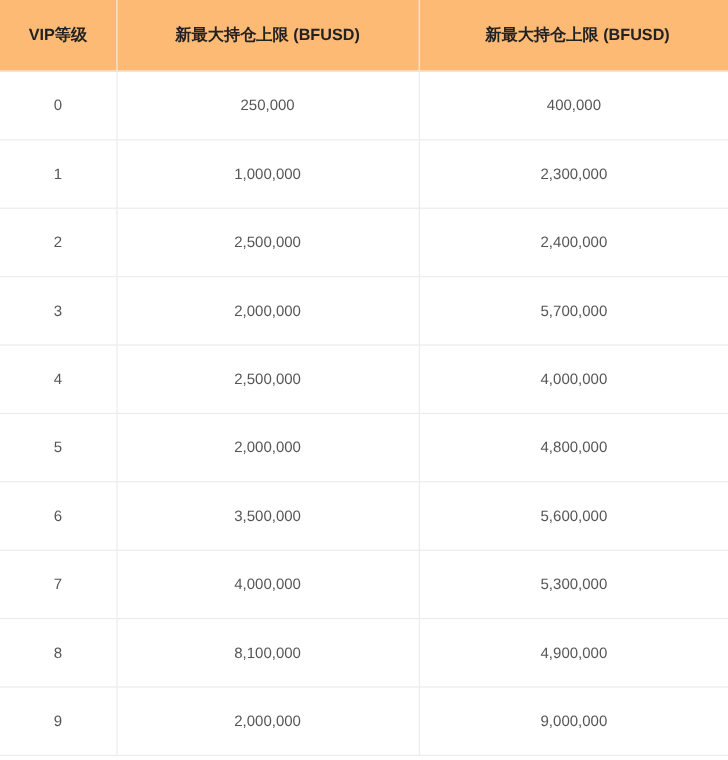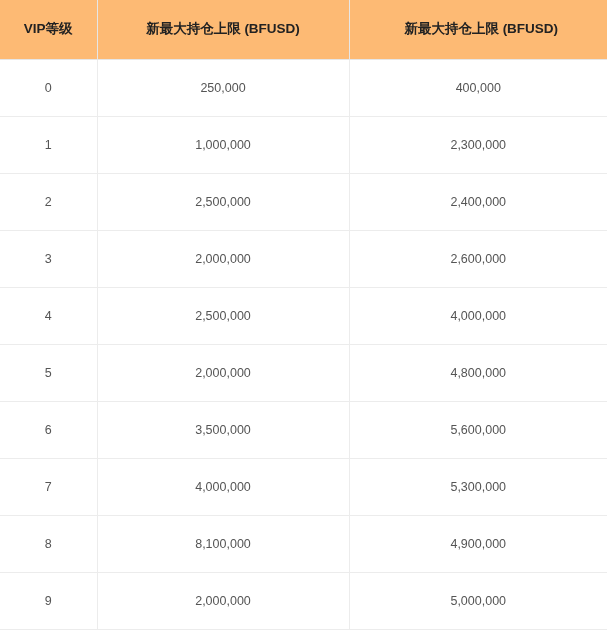--- a/index.html
+++ b/index.html
@@ -96,21 +96,21 @@
         <td>2,300,000</td>
       </tr>
       <tr>
         <td class="level-cell">2</td>
         <td>2,500,000</td>
         <td>2,400,000</td>
       </tr>
       <tr>
         <td class="level-cell">3</td>
         <td>2,000,000</td>
-        <td>2,600,000</td>
+        <td>5,700,000</td>
       </tr>
       <tr>
         <td class="level-cell">4</td>
         <td>2,500,000</td>
         <td>4,000,000</td>
       </tr>
       <tr>
         <td class="level-cell">5</td>
         <td>2,000,000</td>
         <td>4,800,000</td>
@@ -126,17 +126,17 @@
         <td>5,300,000</td>
       </tr>
       <tr>
         <td class="level-cell">8</td>
         <td>8,100,000</td>
         <td>4,900,000</td>
       </tr>
       <tr>
         <td class="level-cell">9</td>
         <td>2,000,000</td>
-        <td>5,000,000</td>
+        <td>9,000,000</td>
       </tr>
     </tbody>
   </table>
 </div>
 
 </body></html>

